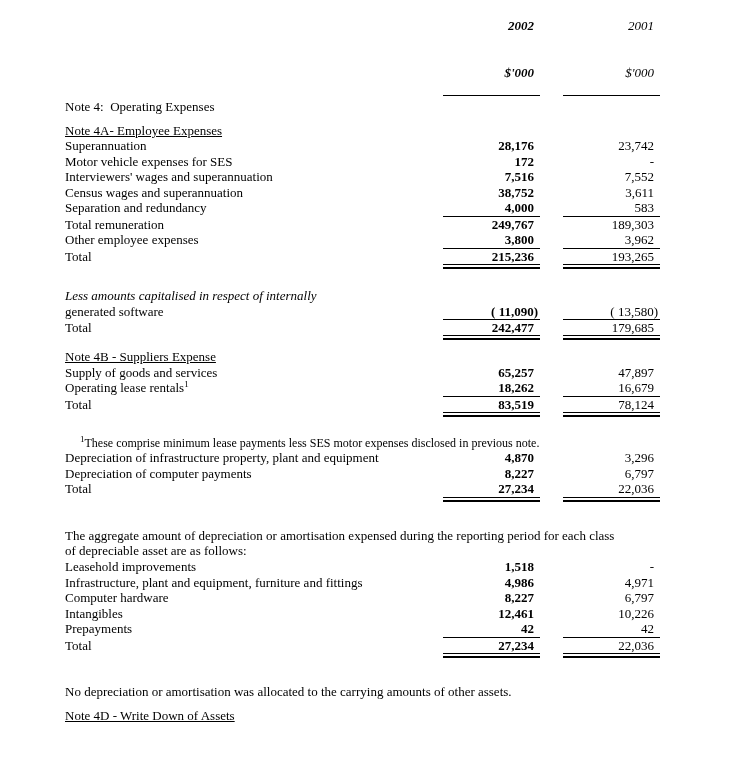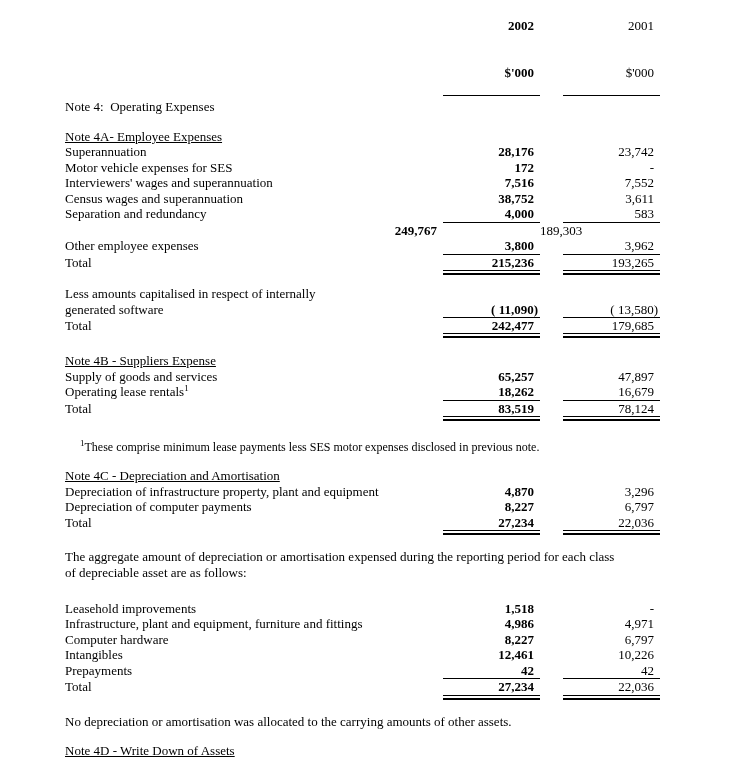--- a/index.html
+++ b/index.html
@@ -21,47 +21,47 @@
   }
   .lbl { white-space: nowrap; }
   .v2, .v1 { text-align: right; padding-right: 6px; white-space: pre; }
   .v2 { font-weight: bold; }
   .v2.neg, .v1.neg { padding-right: 2px; }
   .u { border-bottom: 1.5px solid #000; }
 
   .rulerow { min-height: 5px; }
   .dbl { height: 4px; border-bottom: 2px solid #000; }
 
-  .hdr-year, .hdr-unit { white-space: pre; }
+  .hdr-year, .hdr-unit { white-space: pre; font-style: italic; }
   .col2002 .hdr-year, .col2002 .hdr-unit { font-weight: bold; }
 
   .title {
     font-weight: normal;
     white-space: pre;
     margin-top: 3px;
     line-height: 15.5px;
   }
   .sec-heading {
     text-decoration: underline;
-    margin-top: 14px;
+    margin-top: 8px;
     line-height: 15.5px;
     white-space: nowrap;
   }
-  .section.no-heading { margin-top: 20px; }
-  .gap-before { margin-top: 10px; }
+  .section.no-heading { }
+  .gap-before { margin-top: 18px; font-style: italic; }
 
   sup { font-size: 9px; line-height: 0; vertical-align: super; }
 
   .footnote {
     margin: 18px 0 0 15px;
     font-size: 12px;
     line-height: 14px;
   }
   .para {
-    margin-top: 13px;
+    margin-top: 25px;
     line-height: 15.8px;
     white-space: pre-line;
   }
 </style>
 </head>
 <body>
 
 <div class="page">
 
   <div class="row">
@@ -115,20 +115,21 @@
           <div></div>
           <div class="v1">3,611</div>
         </div>
         <div class="row">
           <div class="lbl">Separation and redundancy</div>
           <div class="v2 u">4,000</div>
           <div></div>
           <div class="v1 u">583</div>
         </div>
         <div class="row">
+          <div class="lbl">Total remuneration</div>
           <div class="v2">249,767</div>
           <div></div>
           <div class="v1">189,303</div>
         </div>
         <div class="row">
           <div class="lbl">Other employee expenses</div>
           <div class="v2 u">3,800</div>
           <div></div>
           <div class="v1 u">3,962</div>
         </div>
@@ -191,21 +192,20 @@
         </div>
         <div class="row rulerow">
           <div class="lbl"></div>
           <div class="dbl"></div>
           <div></div>
           <div class="dbl"></div>
         </div>
       </div>
       <div class="footnote"><sup>1</sup>These comprise minimum lease payments less SES motor expenses disclosed in previous note.</div>
       <div class="section">
-        <div class="sec-heading">Note 4C - Depreciation and Amortisation</div>
         <div class="row">
           <div class="lbl">Depreciation of infrastructure property, plant and equipment</div>
           <div class="v2">4,870</div>
           <div></div>
           <div class="v1">3,296</div>
         </div>
         <div class="row">
           <div class="lbl">Depreciation of computer payments</div>
           <div class="v2">8,227</div>
           <div></div>

